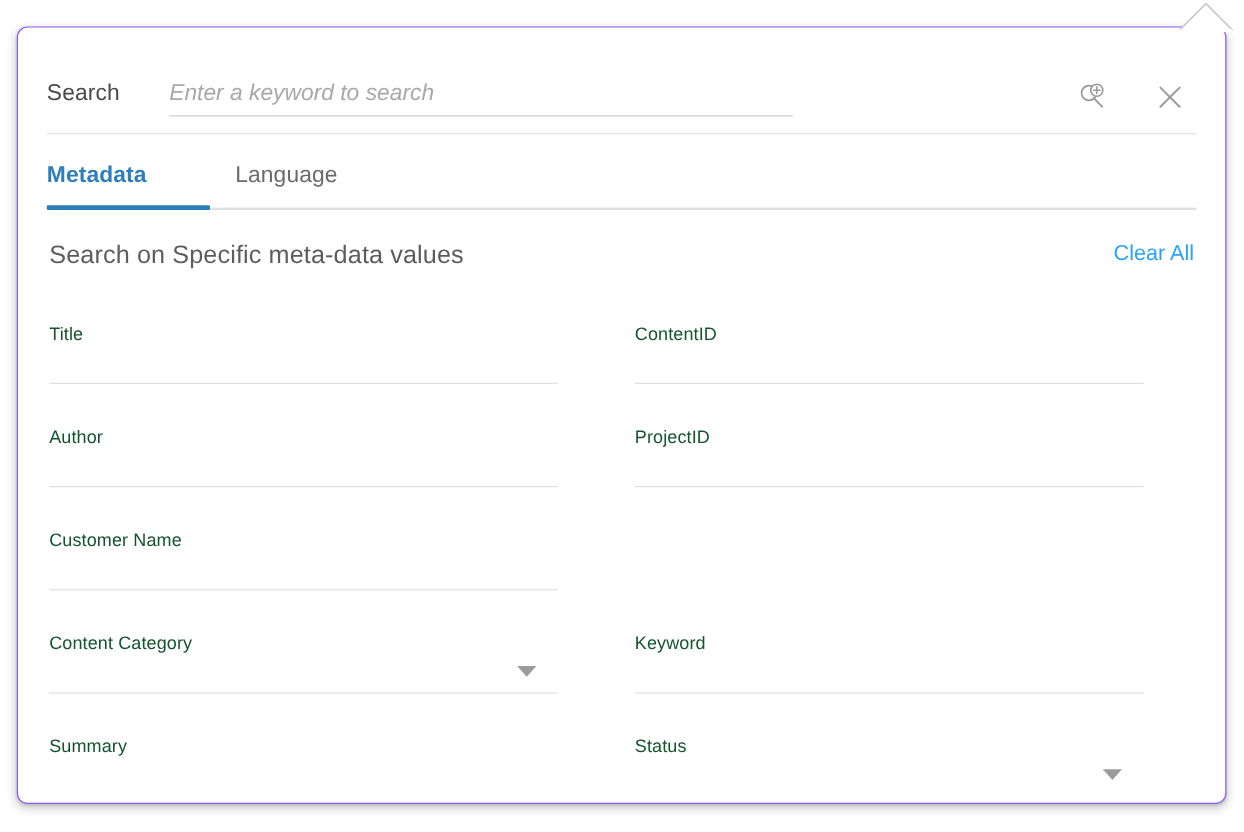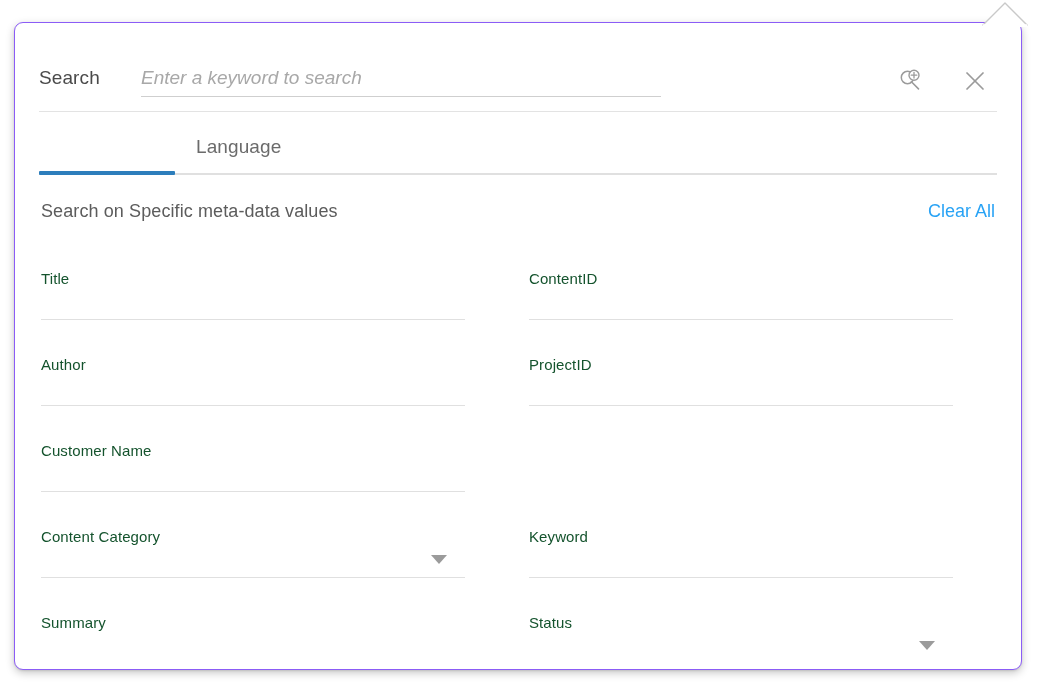--- a/index.html
+++ b/index.html
@@ -183,21 +183,21 @@
     position: absolute;
     left: 24px;
     top: 178px;
     width: 958px;
     height: 28px;
   }
   .section-title {
     position: absolute;
     left: 2px;
     top: 0;
-    font-size: 18px;
+    font-size: 21px;
     color: #5c5c5c;
     letter-spacing: 0.1px;
     white-space: nowrap;
   }
   .clear-all {
     position: absolute;
     right: 2px;
     top: 0;
     font-size: 18px;
     color: #29a3f5;
@@ -305,20 +305,21 @@
           <svg width="24" height="24" viewBox="0 0 24 24">
             <line x1="4" y1="4" x2="20" y2="20" stroke="#9b9b9b" stroke-width="1.7" stroke-linecap="round"></line>
             <line x1="20" y1="4" x2="4" y2="20" stroke="#9b9b9b" stroke-width="1.7" stroke-linecap="round"></line>
           </svg>
         </div>
       </div>
 
       <div class="divider"></div>
 
       <div class="tabs">
+        <div class="tab active tab-0">Metadata</div>
         <div class="tab tab-1">Language</div>
       </div>
       <div class="tab-baseline"></div>
       <div class="tab-indicator"></div>
 
       <div class="section-row">
         <div class="section-title">Search on Specific meta-data values</div>
         <div class="clear-all">Clear All</div>
       </div>
 

